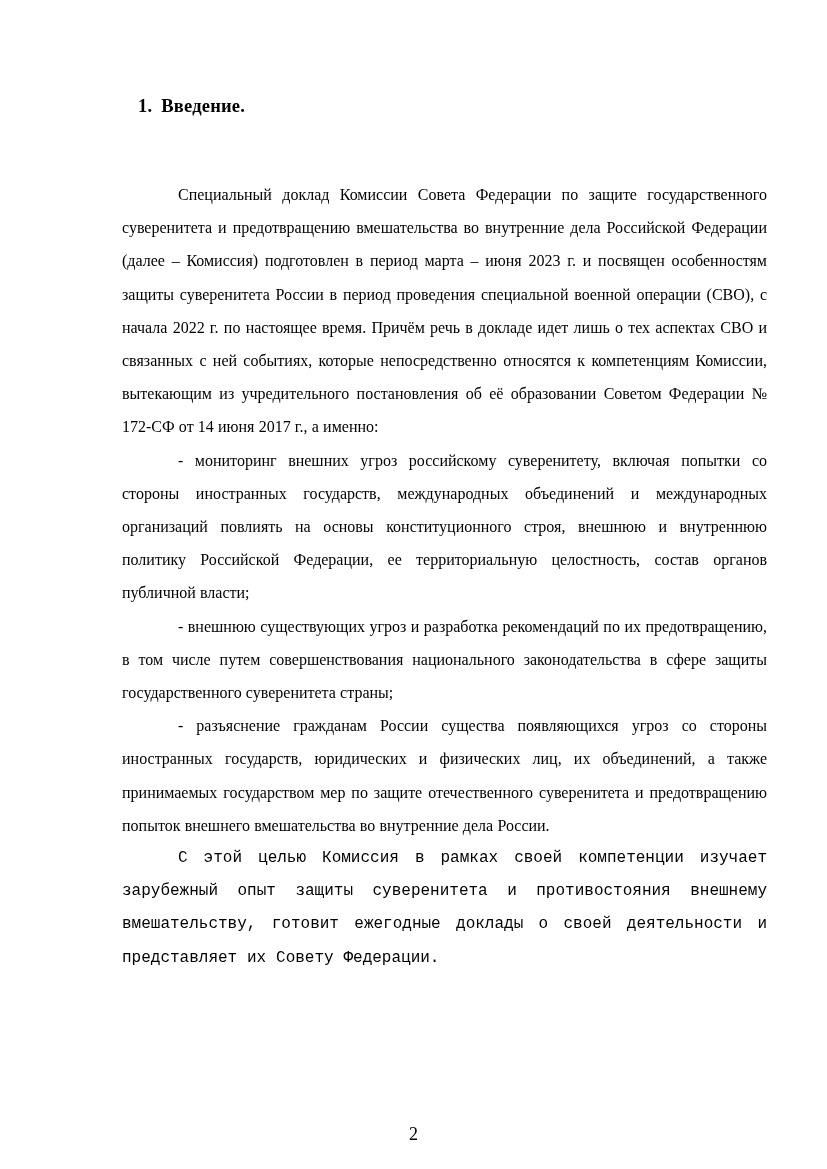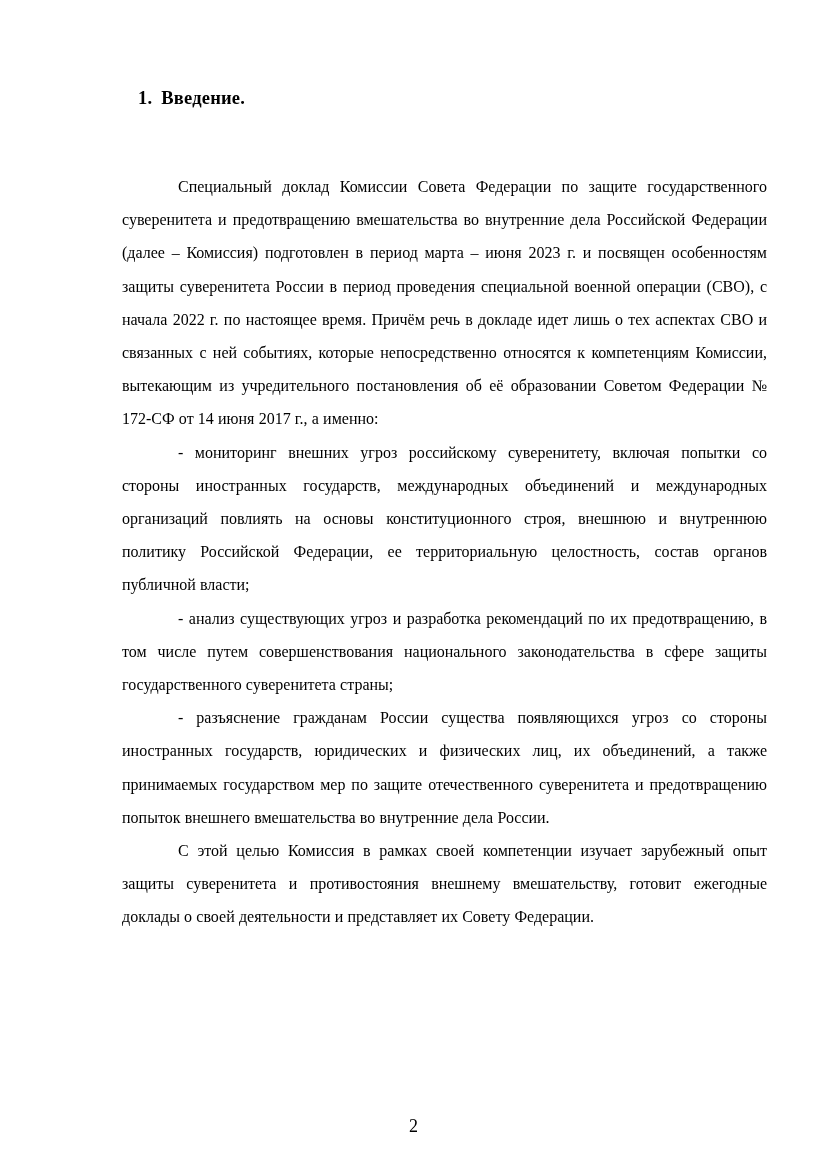--- a/index.html
+++ b/index.html
@@ -13,21 +13,21 @@
     position: relative;
     overflow: hidden;
     font-family: "Liberation Serif", "DejaVu Serif", serif;
     color: #000000;
     -webkit-font-smoothing: antialiased;
   }
 
   .page {
     position: absolute;
     left: 0;
-    top: 8px;
+    top: 16px;
     width: 827px;
     height: 864px;
     background: #ffffff;
     border-radius: 16px;
   }
 
   
   .content {
     position: absolute;
     left: 122px;
@@ -59,20 +59,21 @@
     text-align: justify;
     text-indent: 56px;
     text-justify: inter-word;
     word-spacing: 0.2px;
     hyphens: none;
   }
 
   
   p.para:last-child {
     margin-bottom: 12px;
+    font-family: Liberation Mono, monospace;
   }
 
   .page-number {
     position: absolute;
     left: 0;
     top: 1107px;
     width: 827px;
     text-align: center;
     font-size: 18px;
     line-height: 22px;
@@ -86,21 +87,21 @@
 
   <div class="content">
 
     <h1 class="heading">
       <span class="num">1.</span><span>Введение.</span>
     </h1>
 
     <div class="body-block">
       <p class="para">Специальный доклад Комиссии Совета Федерации по защите государственного суверенитета и предотвращению вмешательства во внутренние дела Российской Федерации (далее – Комиссия) подготовлен в период марта – июня 2023 г. и посвящен особенностям защиты суверенитета России в период проведения специальной военной операции (СВО), с начала 2022 г. по настоящее время. Причём речь в докладе идет лишь о тех аспектах СВО и связанных с ней событиях, которые непосредственно относятся к компетенциям Комиссии, вытекающим из учредительного постановления об её образовании Советом Федерации № 172-СФ от 14 июня 2017 г., а именно:</p>
       <p class="para">- мониторинг внешних угроз российскому суверенитету, включая попытки со стороны иностранных государств, международных объединений и международных организаций повлиять на основы конституционного строя, внешнюю и внутреннюю политику Российской Федерации, ее территориальную целостность, состав органов публичной власти;</p>
-      <p class="para">- анализ существующих угроз и разработка рекомендаций по их предотвращению, в том числе путем совершенствования национального законодательства в сфере защиты государственного суверенитета страны;</p>
+      <p class="para">- внешнюю существующих угроз и разработка рекомендаций по их предотвращению, в том числе путем совершенствования национального законодательства в сфере защиты государственного суверенитета страны;</p>
       <p class="para">- разъяснение гражданам России существа появляющихся угроз со стороны иностранных государств, юридических и физических лиц, их объединений, а также принимаемых государством мер по защите отечественного суверенитета и предотвращению попыток внешнего вмешательства во внутренние дела России.</p>
       <p class="para">С этой целью Комиссия в рамках своей компетенции изучает зарубежный опыт защиты суверенитета и противостояния внешнему вмешательству, готовит ежегодные доклады о своей деятельности и представляет их Совету Федерации.</p>
     </div>
 
   </div>
 
   <div class="page-number">2</div>
 
 </div>
 

